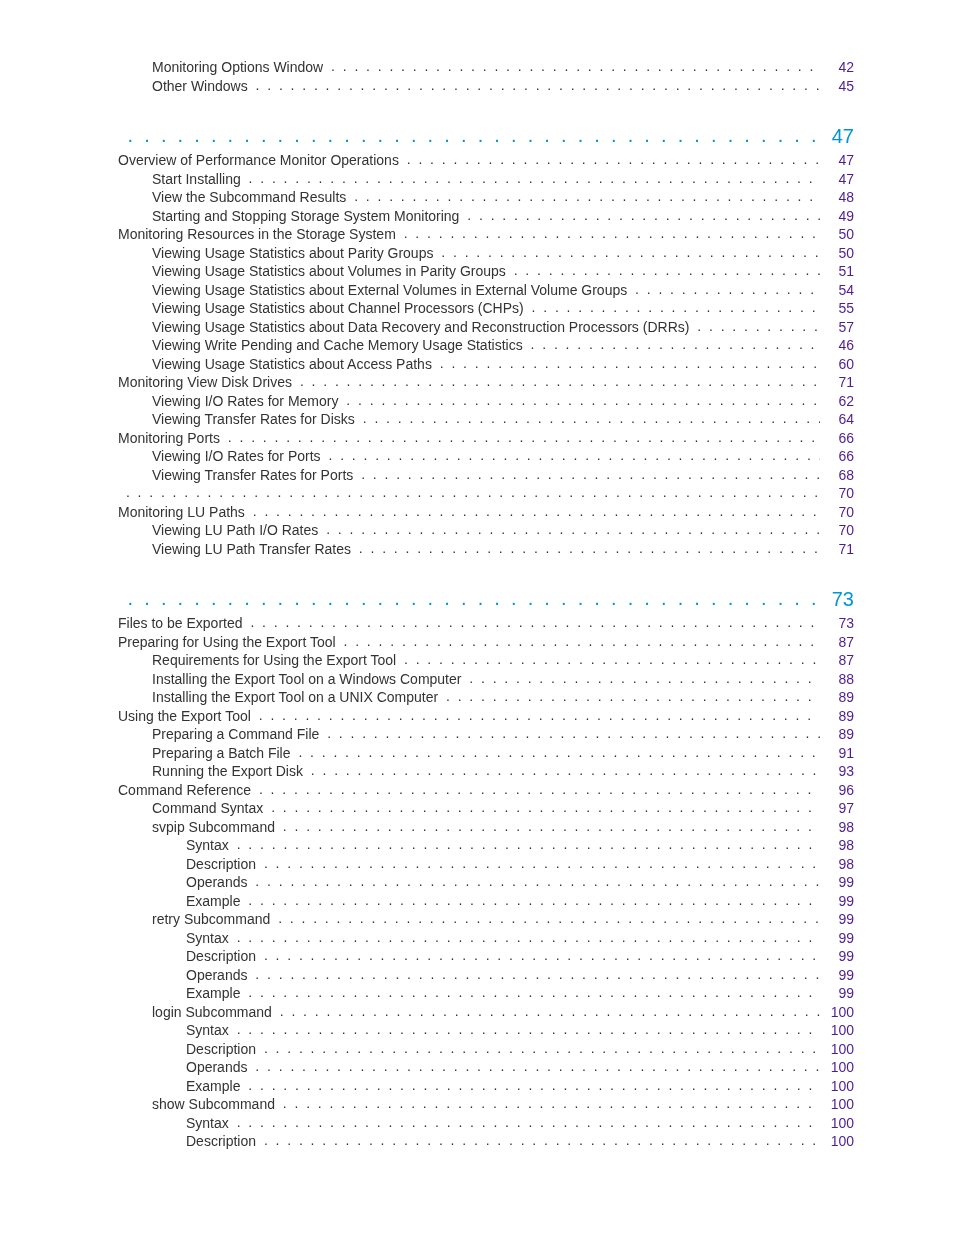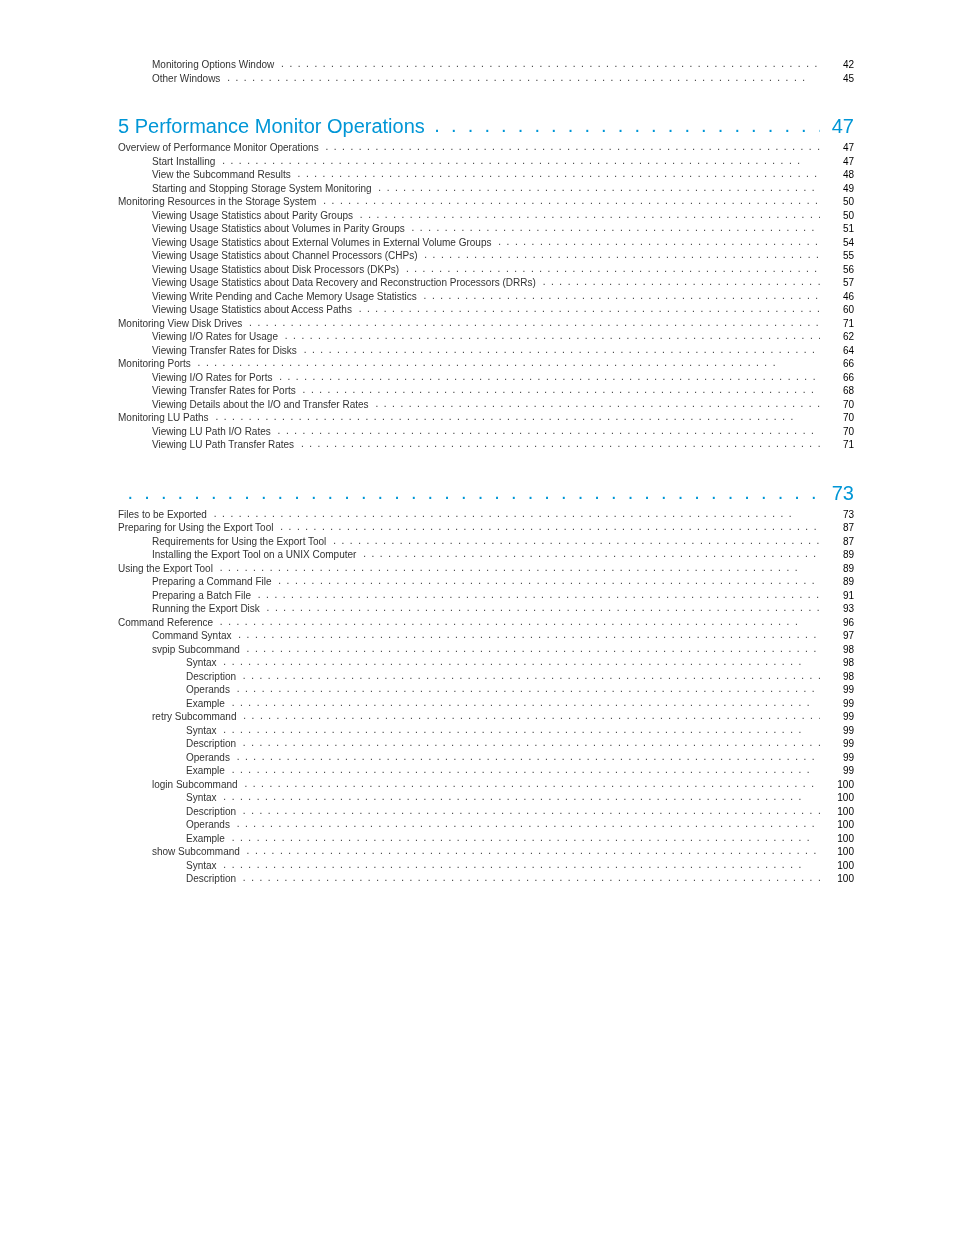--- a/index.html
+++ b/index.html
@@ -10,21 +10,21 @@
     color: #333;
     width: 954px;
   }
   .page {
     padding: 58px 100px 60px 118px;
     box-sizing: border-box;
   }
   .toc-row {
     display: flex;
     align-items: baseline;
-    font-size: 10px;
+    font-size: 14px;
     line-height: 1.25;
     margin: 0;
     font-weight: 300;
   }
   .toc-row.chapter {
     color: #0096d6;
     font-size: 20px;
     margin-top: 28px;
     margin-bottom: 2px;
     font-weight: 300;
@@ -51,21 +51,21 @@
     white-space: nowrap;
     letter-spacing: 0;
   }
   .toc-row.chapter .leader::after {
     font-size: 20px;
   }
   .page-num {
     white-space: nowrap;
     text-align: right;
     min-width: 30px;
-    color: #000000;
+    color: #4c1d95;
   }
   .indent-0 { padding-left: 0; }
   .indent-1 { padding-left: 34px; }
   .indent-2 { padding-left: 68px; }
 </style>
 </head>
 <body>
 
 <div class="page">
   <div id="toc-container">
@@ -73,21 +73,20 @@
         <span class="toc-label indent-1">Monitoring Options Window</span>
         <span class="leader"></span>
         <span class="page-num">42</span>
       </div>
       <div class="toc-row">
         <span class="toc-label indent-1">Other Windows</span>
         <span class="leader"></span>
         <span class="page-num">45</span>
       </div>
       <div class="toc-row chapter">
-        <span class="toc-label indent-0">5 Performance Monitor Operations</span>
         <span class="leader"></span>
         <span class="page-num">47</span>
       </div>
       <div class="toc-row">
         <span class="toc-label indent-0">Overview of Performance Monitor Operations</span>
         <span class="leader"></span>
         <span class="page-num">47</span>
       </div>
       <div class="toc-row">
         <span class="toc-label indent-1">Start Installing</span>
@@ -123,46 +122,41 @@
         <span class="toc-label indent-1">Viewing Usage Statistics about External Volumes in External Volume Groups</span>
         <span class="leader"></span>
         <span class="page-num">54</span>
       </div>
       <div class="toc-row">
         <span class="toc-label indent-1">Viewing Usage Statistics about Channel Processors (CHPs)</span>
         <span class="leader"></span>
         <span class="page-num">55</span>
       </div>
       <div class="toc-row">
-        <span class="toc-label indent-1">Viewing Usage Statistics about Disk Processors (DKPs)</span>
-        <span class="leader"></span>
-        <span class="page-num">56</span>
-      </div>
-      <div class="toc-row">
         <span class="toc-label indent-1">Viewing Usage Statistics about Data Recovery and Reconstruction Processors (DRRs)</span>
         <span class="leader"></span>
         <span class="page-num">57</span>
       </div>
       <div class="toc-row">
         <span class="toc-label indent-1">Viewing Write Pending and Cache Memory Usage Statistics</span>
         <span class="leader"></span>
         <span class="page-num">46</span>
       </div>
       <div class="toc-row">
         <span class="toc-label indent-1">Viewing Usage Statistics about Access Paths</span>
         <span class="leader"></span>
         <span class="page-num">60</span>
       </div>
       <div class="toc-row">
         <span class="toc-label indent-0">Monitoring View Disk Drives</span>
         <span class="leader"></span>
         <span class="page-num">71</span>
       </div>
       <div class="toc-row">
-        <span class="toc-label indent-1">Viewing I/O Rates for Usage</span>
+        <span class="toc-label indent-1">Viewing I/O Rates for Memory</span>
         <span class="leader"></span>
         <span class="page-num">62</span>
       </div>
       <div class="toc-row">
         <span class="toc-label indent-1">Viewing Transfer Rates for Disks</span>
         <span class="leader"></span>
         <span class="page-num">64</span>
       </div>
       <div class="toc-row">
         <span class="toc-label indent-0">Monitoring Ports</span>
@@ -173,21 +167,20 @@
         <span class="toc-label indent-1">Viewing I/O Rates for Ports</span>
         <span class="leader"></span>
         <span class="page-num">66</span>
       </div>
       <div class="toc-row">
         <span class="toc-label indent-1">Viewing Transfer Rates for Ports</span>
         <span class="leader"></span>
         <span class="page-num">68</span>
       </div>
       <div class="toc-row">
-        <span class="toc-label indent-1">Viewing Details about the I/O and Transfer Rates</span>
         <span class="leader"></span>
         <span class="page-num">70</span>
       </div>
       <div class="toc-row">
         <span class="toc-label indent-0">Monitoring LU Paths</span>
         <span class="leader"></span>
         <span class="page-num">70</span>
       </div>
       <div class="toc-row">
         <span class="toc-label indent-1">Viewing LU Path I/O Rates</span>
@@ -210,20 +203,25 @@
       </div>
       <div class="toc-row">
         <span class="toc-label indent-0">Preparing for Using the Export Tool</span>
         <span class="leader"></span>
         <span class="page-num">87</span>
       </div>
       <div class="toc-row">
         <span class="toc-label indent-1">Requirements for Using the Export Tool</span>
         <span class="leader"></span>
         <span class="page-num">87</span>
+      </div>
+      <div class="toc-row">
+        <span class="toc-label indent-1">Installing the Export Tool on a Windows Computer</span>
+        <span class="leader"></span>
+        <span class="page-num">88</span>
       </div>
       <div class="toc-row">
         <span class="toc-label indent-1">Installing the Export Tool on a UNIX Computer</span>
         <span class="leader"></span>
         <span class="page-num">89</span>
       </div>
       <div class="toc-row">
         <span class="toc-label indent-0">Using the Export Tool</span>
         <span class="leader"></span>
         <span class="page-num">89</span>

